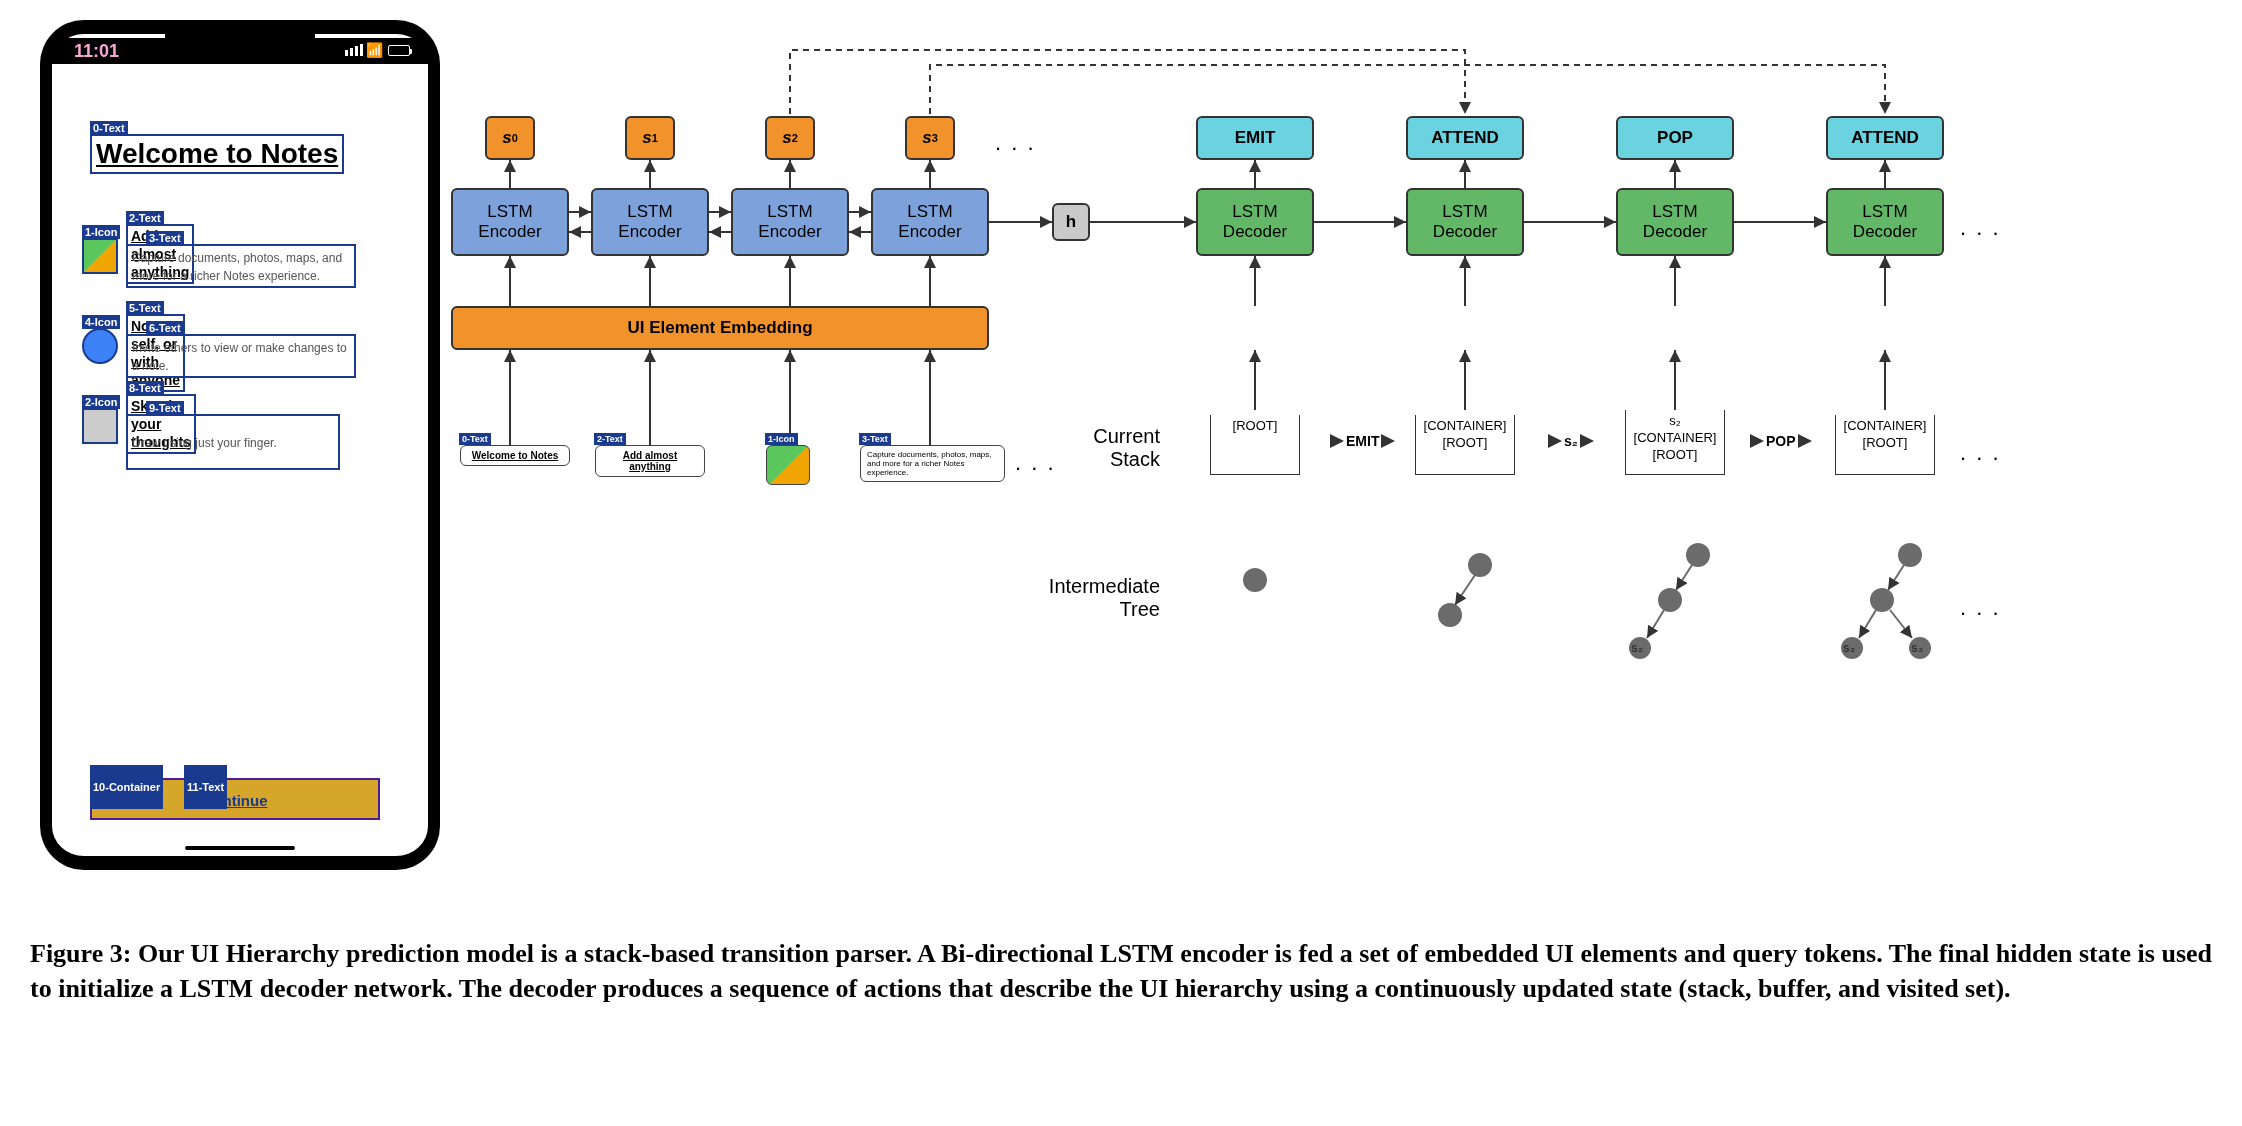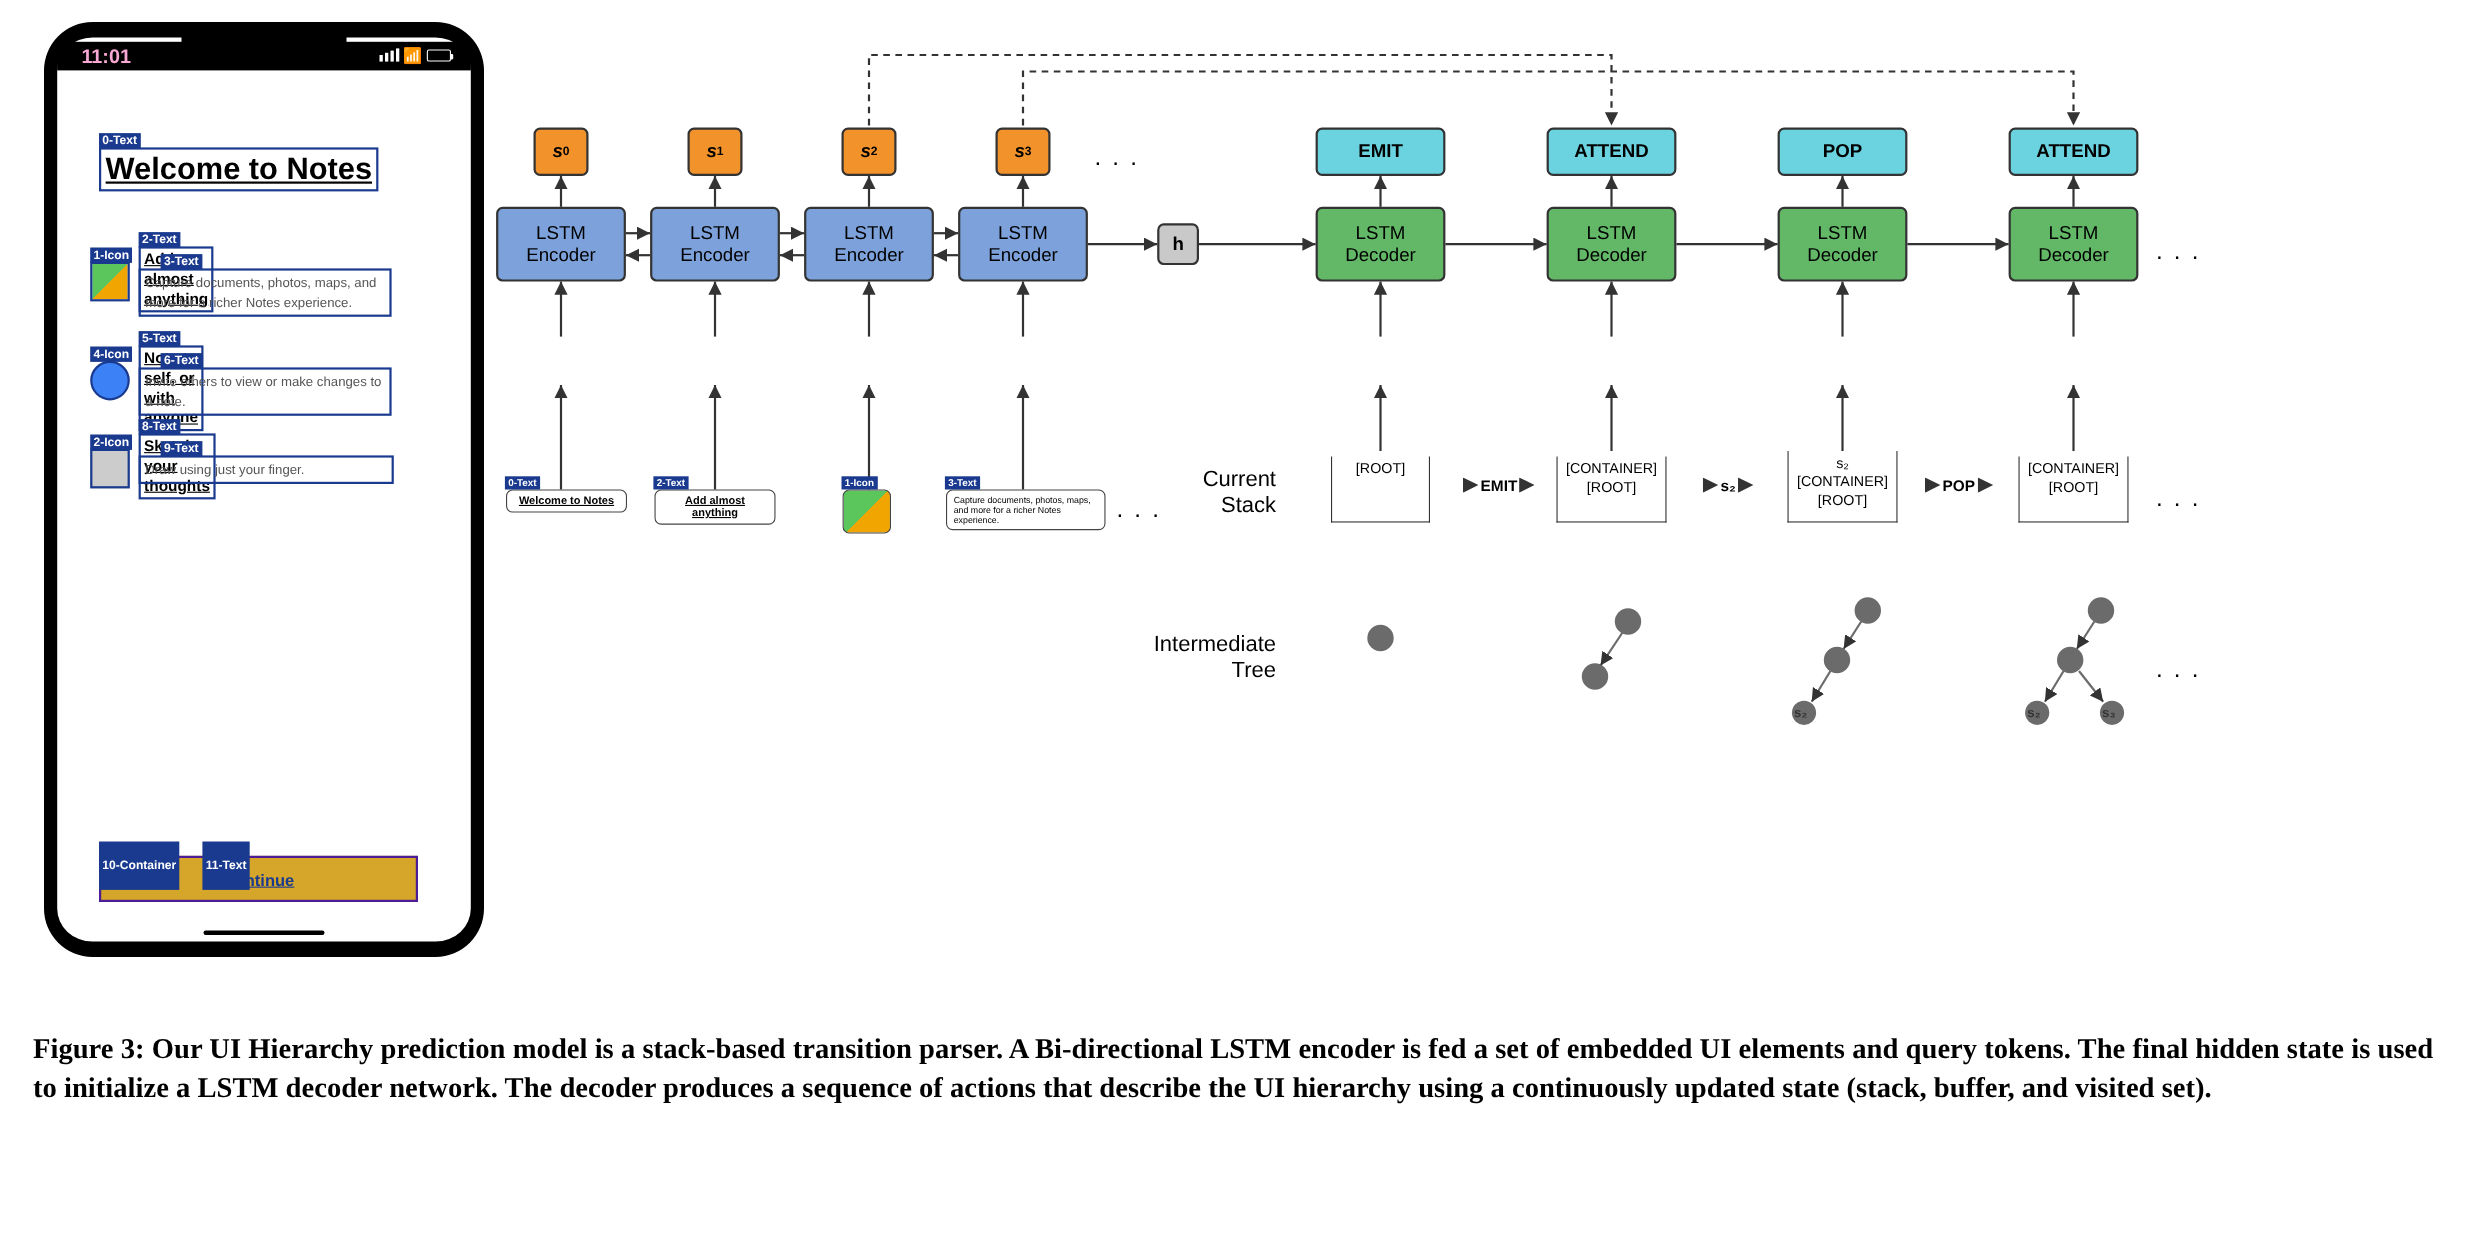--- a/index.html
+++ b/index.html
@@ -177,21 +177,21 @@
         </div>
 
         <div style="position:absolute; left:30px; top:320px;">
           <div class="ann-box phone-icon-box" style="left:0; top:14px; background:#ccc;">
             <span class="ann-label">2-Icon</span>
           </div>
           <div class="ann-box" style="left:44px; top:0; padding:1px 3px;">
             <span class="ann-label">8-Text</span>
             <span class="item-head">Sketch your thoughts</span>
           </div>
-          <div class="ann-box" style="left:44px; top:20px; width:232px; padding:2px 4px;">
+          <div class="ann-box" style="left:44px; top:20px; width:214px; padding:17px 4px;">
             <span class="ann-label" style="left:18px;">9-Text</span>
             <span class="item-body">Draw using just your finger.</span>
           </div>
         </div>
 
         <div class="cont-btn">
           <span class="ann-label" style="top:-15px; left:-2px;">10-Container</span>
           <span class="ann-label" style="top:-15px; left:92px;">11-Text</span>
           <span>Continue</span>
         </div>
@@ -298,20 +298,21 @@
 
       <div class="block encoder" style="left:11px;  top:168px; white-space:pre;">LSTM
 Encoder</div>
       <div class="block encoder" style="left:151px; top:168px; white-space:pre;">LSTM
 Encoder</div>
       <div class="block encoder" style="left:291px; top:168px; white-space:pre;">LSTM
 Encoder</div>
       <div class="block encoder" style="left:431px; top:168px; white-space:pre;">LSTM
 Encoder</div>
 
+      <div class="block embed" style="left:11px; top:286px; width:538px;">UI Element Embedding</div>
 
       <div class="block tinybox" style="left:20px;  top:425px; width:110px;">
         <span class="ann-label">0-Text</span>
         <b style="text-decoration:underline;">Welcome to Notes</b>
       </div>
       <div class="block tinybox" style="left:155px; top:425px; width:110px;">
         <span class="ann-label">2-Text</span>
         <b style="text-decoration:underline;">Add almost anything</b>
       </div>
       <div class="block tinybox" style="left:326px; top:425px; width:44px; height:40px; background:linear-gradient(135deg,#5bc65b 50%,#f0a500 50%);">

